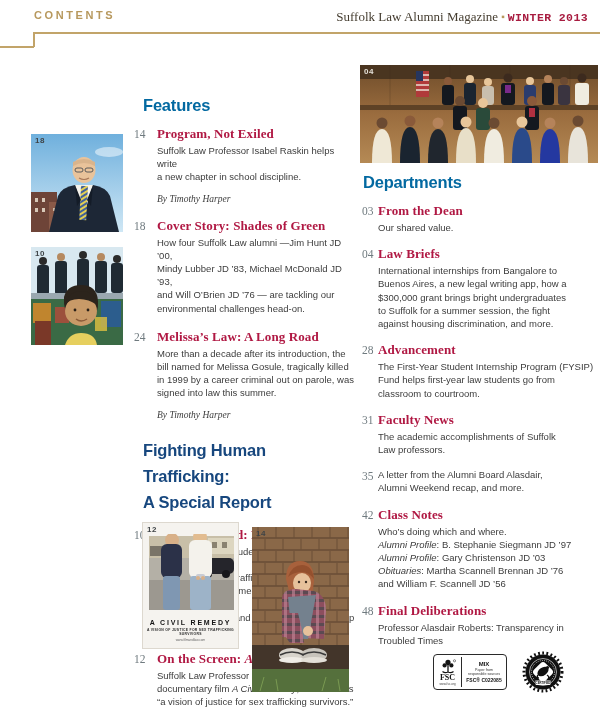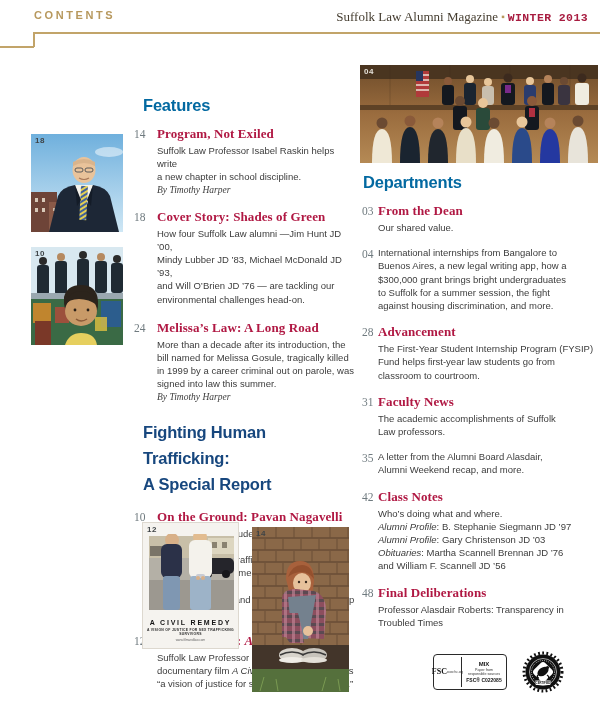--- a/index.html
+++ b/index.html
@@ -33,21 +33,21 @@
   .num { position:absolute; left:4px; top:2px; font-family:"Liberation Serif", serif;
          font-size:11.5px; color:#6f7a7f; }
   .depts .num { left:0; }
   h3.etitle { font-family:"Liberation Serif", serif; font-size:13px; font-weight:bold;
               color:#b01843; letter-spacing:.1px; margin:0 0 2px; }
   h3.etitle .it { font-style:italic; }
   .desc { font-size:9.5px; line-height:13.2px; color:#3c3c3c; white-space:pre-line; }
   .desc .it, .line .it { font-style:italic; }
   .line { font-size:9.5px; line-height:13.2px; color:#3c3c3c; }
   .byline { font-family:"Liberation Serif", serif; font-style:italic; font-size:9.5px;
-            color:#3c3c3c; margin-top:1px; }
+            color:#3c3c3c; margin-top:10px; }
 
   
   .imgbox { position:absolute; overflow:hidden; }
   .imgbox svg { display:block; }
   .imglabel { position:absolute; left:4px; top:2px; font-size:8px; font-weight:bold;
               color:#3f4447; letter-spacing:.5px; }
   .imglabel.light { color:#e6e2da; }
   #thumb18 { left:31px; top:134px; width:92px; height:98px; }
   #thumb10 { left:31px; top:247px; width:92px; height:98px; }
   #img04   { left:360px; top:65px; width:238px; height:98px; }
@@ -58,21 +58,21 @@
               background:#f5f3ef; border:1px solid #ddd8cf; }
   #poster12 .ptitle { text-align:center; font-size:7px; font-weight:bold; letter-spacing:1.8px;
                       color:#141414; margin-top:3px; white-space:nowrap; }
   #poster12 .psub { text-align:center; font-size:3.4px; font-weight:bold; letter-spacing:.3px;
                     color:#2a2a2a; margin-top:1.5px; }
   #poster12 .purl { text-align:center; font-size:3.2px; color:#666; margin-top:2px; }
 
   
   #fsc { position:absolute; left:433px; top:654px; width:74px; height:36px; background:#fff;
          border:1px solid #2a2a2a; border-radius:4px; display:flex; align-items:stretch; }
-  #fsc .left { width:27px; display:flex; flex-direction:row; align-items:center;
+  #fsc .left { width:27px; display:flex; flex-direction:column; align-items:center;
                justify-content:center; padding:2px 0; }
   #fsc .fsc-word { font-family:"Liberation Serif", serif; font-weight:bold; font-size:8px;
                    color:#141414; line-height:8px; }
   #fsc .fsc-url { font-size:3px; color:#444; }
   #fsc .div { width:1px; background:#2a2a2a; margin:2px 0; }
   #fsc .right { flex:1; display:flex; flex-direction:column; align-items:center;
                 justify-content:center; }
   #fsc .mix { font-size:6px; font-weight:bold; color:#141414; }
   #fsc .src { font-size:3.6px; line-height:4.2px; text-align:center; color:#333;
               white-space:pre-line; margin:1px 0; }
@@ -293,20 +293,21 @@
   <div class="col-right">
     <h2 class="sec">Departments</h2>
     <div class="depts">
       <div class="entry">
         <span class="num">03</span>
         <h3 class="etitle">From the Dean</h3>
         <p class="desc">Our shared value.</p>
       </div>
       <div class="entry">
         <span class="num">04</span>
+        <h3 class="etitle">Law Briefs</h3>
         <p class="desc">International internships from Bangalore to
 Buenos Aires, a new legal writing app, how a
 $300,000 grant brings bright undergraduates
 to Suffolk for a summer session, the fight
 against housing discrimination, and more.</p>
       </div>
       <div class="entry">
         <span class="num">28</span>
         <h3 class="etitle">Advancement</h3>
         <p class="desc">The First-Year Student Internship Program (FYSIP)
@@ -320,21 +321,21 @@
 Law professors.</p>
       </div>
       <div class="entry">
         <span class="num">35</span>
         <p class="desc">A letter from the Alumni Board Alasdair,
 Alumni Weekend recap, and more.</p>
       </div>
       <div class="entry">
         <span class="num">42</span>
         <h3 class="etitle">Class Notes</h3>
-        <div class="line">Who’s doing what and where.</div>
+        <div class="line">Who’s doing which and where.</div>
         <div class="line"><span class="it">Alumni Profile</span><span>: B. Stephanie Siegmann JD ’97</span></div>
         <div class="line"><span class="it">Alumni Profile</span><span>: Gary Christenson JD ’03</span></div>
         <div class="line"><span class="it">Obituaries</span><span>: Martha Scannell Brennan JD ’76</span></div>
         <div class="line">and William F. Scannell JD ’56</div>
       </div>
       <div class="entry">
         <span class="num">48</span>
         <h3 class="etitle">Final Deliberations</h3>
         <p class="desc">Professor Alasdair Roberts: Transparency in
 Troubled Times</p>

